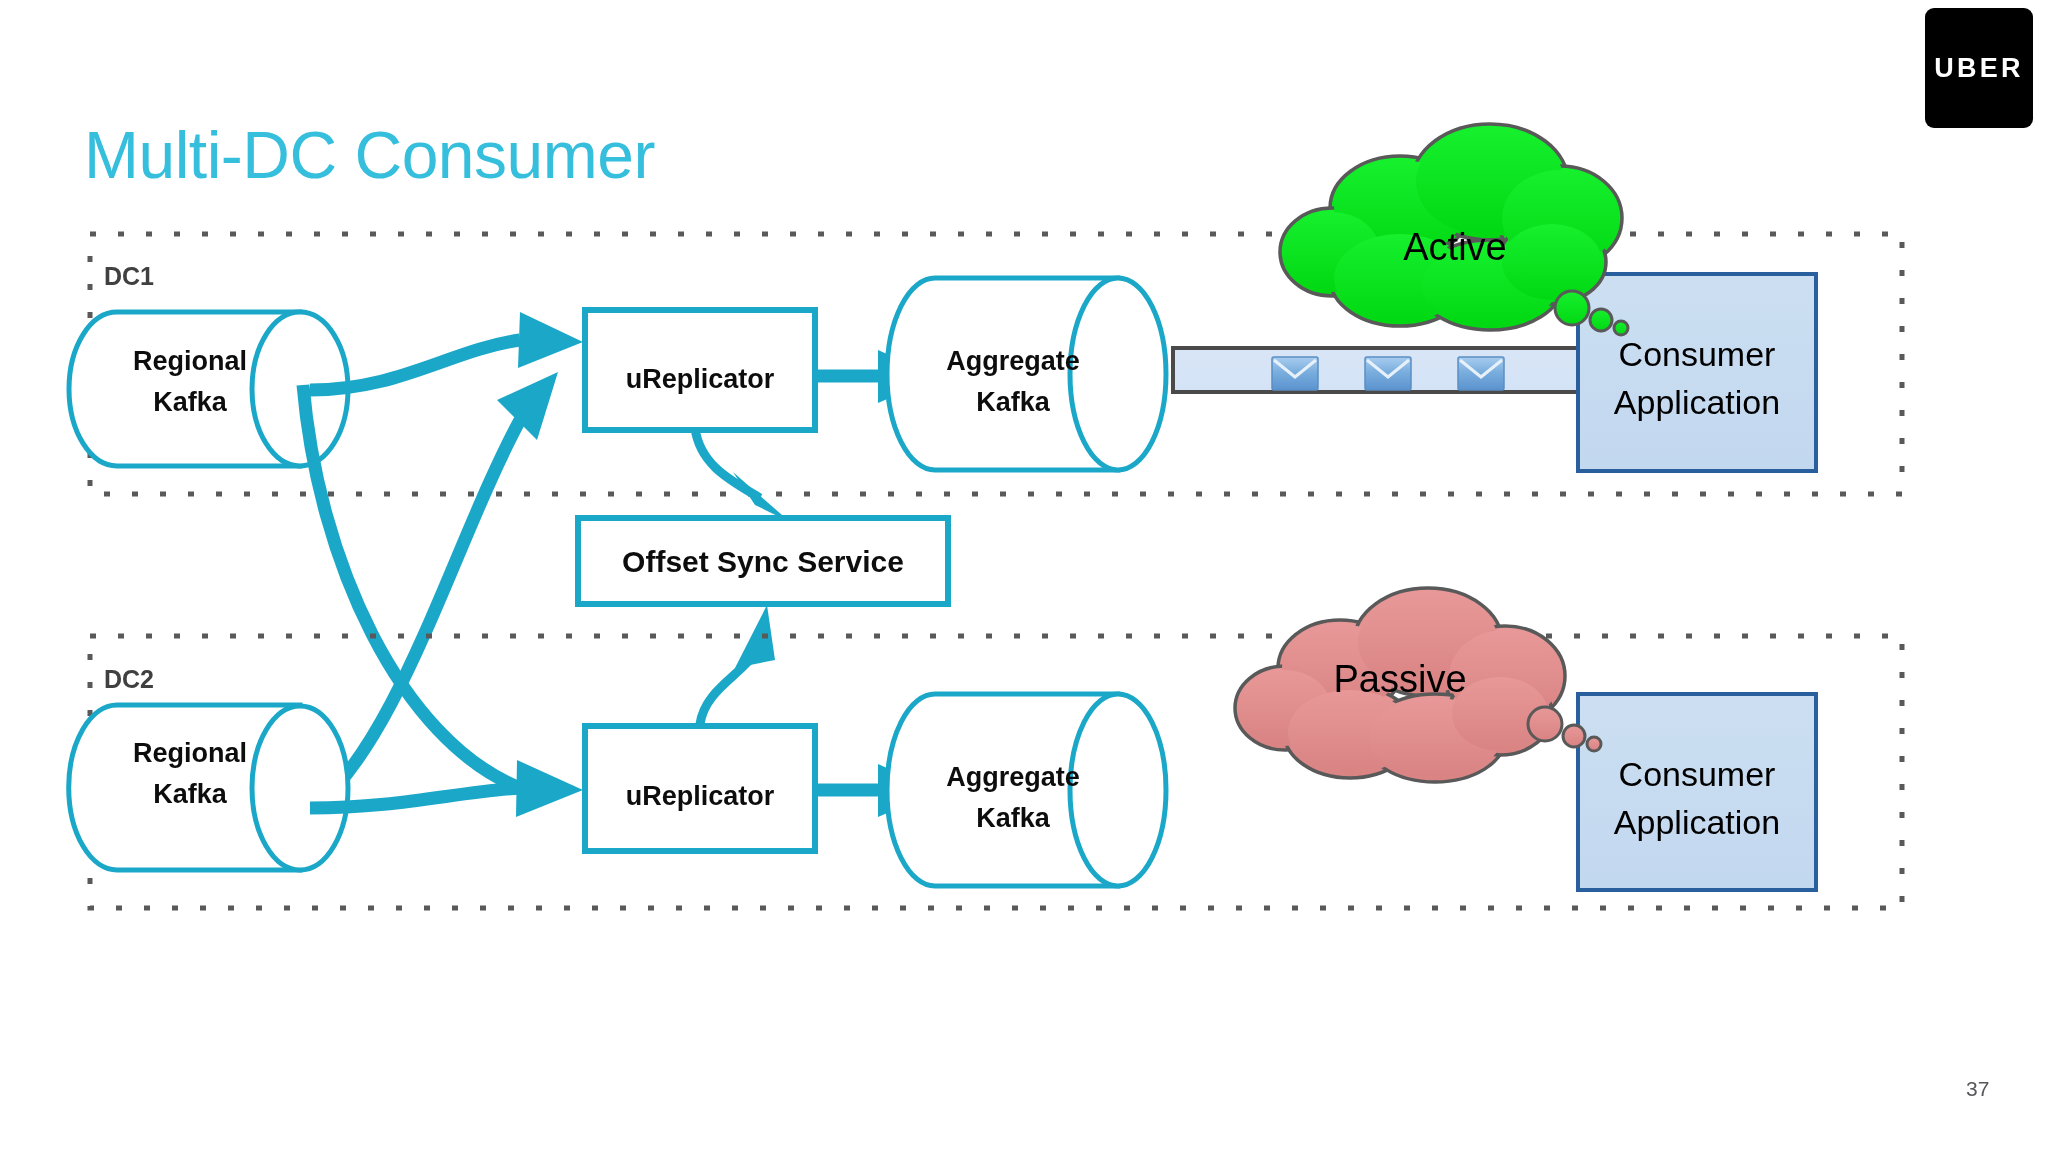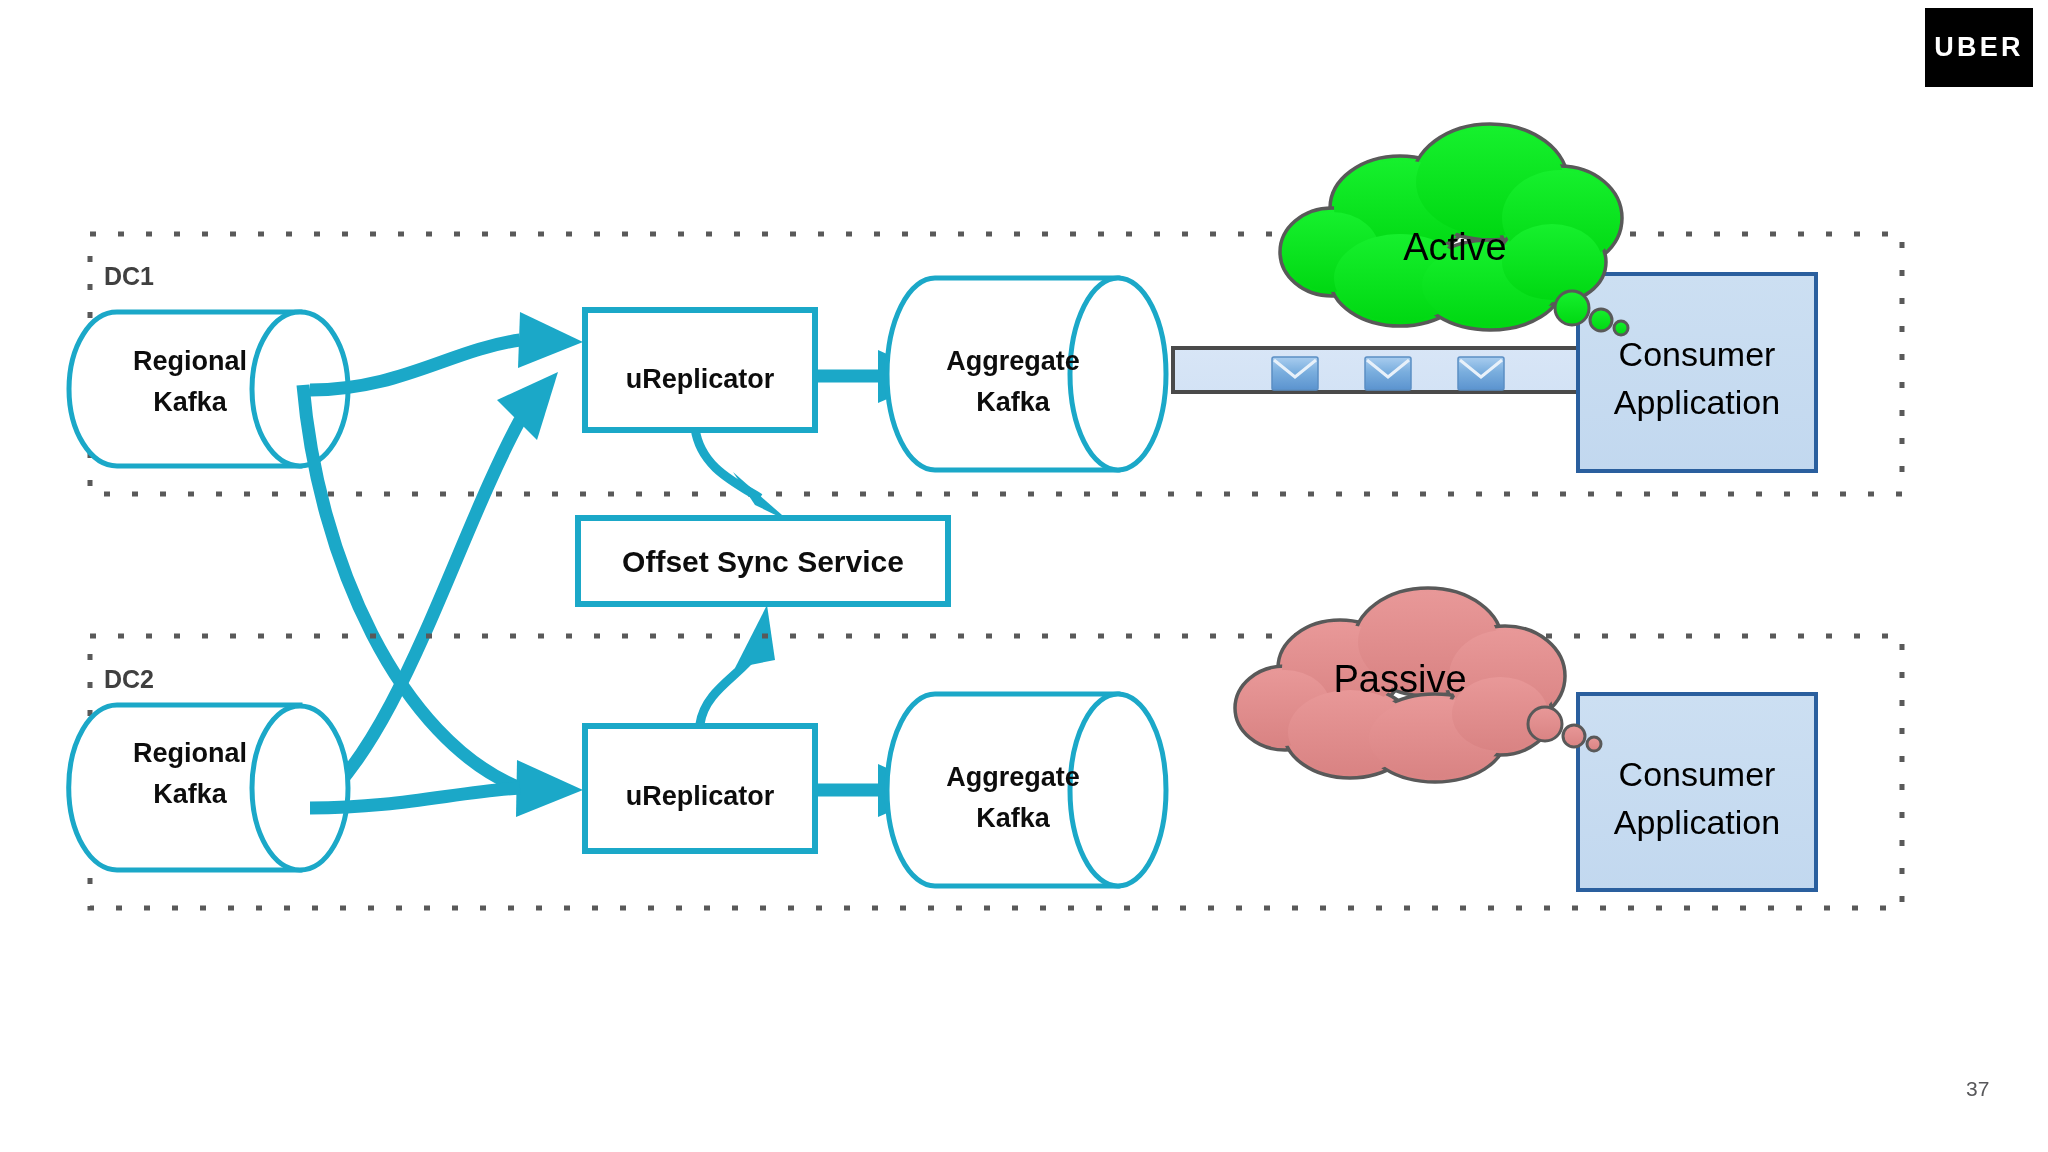--- a/index.html
+++ b/index.html
@@ -13,25 +13,26 @@
   #slide {
     position: relative;
     width: 2048px;
     height: 1152px;
     background: #ffffff;
   }
   
   #uber-logo {
     position: absolute;
     left: 1925px; top: 8px;
-    width: 108px; height: 79px;
+    width: 108px; height: 120px;
     background: #000000;
     display: flex;
     align-items: center;
     justify-content: center;
+    border-radius: 9px;
   }
   #uber-logo .wordmark {
     color: #ffffff;
     font-family: "Liberation Sans", sans-serif;
     font-size: 27px;
     font-weight: 700;
     letter-spacing: 3.2px;
     line-height: 1;
   }
   
@@ -96,20 +97,21 @@
 </style>
 </head>
 <body>
 
 <div id="slide">
 
   <div id="uber-logo">
     <span class="wordmark">UBER</span>
   </div>
 
+  <div id="page-title">Multi-DC Consumer</div>
 
   <div id="slide-number">37</div>
 
   <svg id="diagram" viewBox="0 0 2048 1152">
     <defs>
       <linearGradient id="envGrad" x1="0" y1="0" x2="0" y2="1">
         <stop offset="0%" stop-color="#a9cdef"></stop>
         <stop offset="45%" stop-color="#7aaede"></stop>
         <stop offset="100%" stop-color="#5b93cf"></stop>
       </linearGradient>

